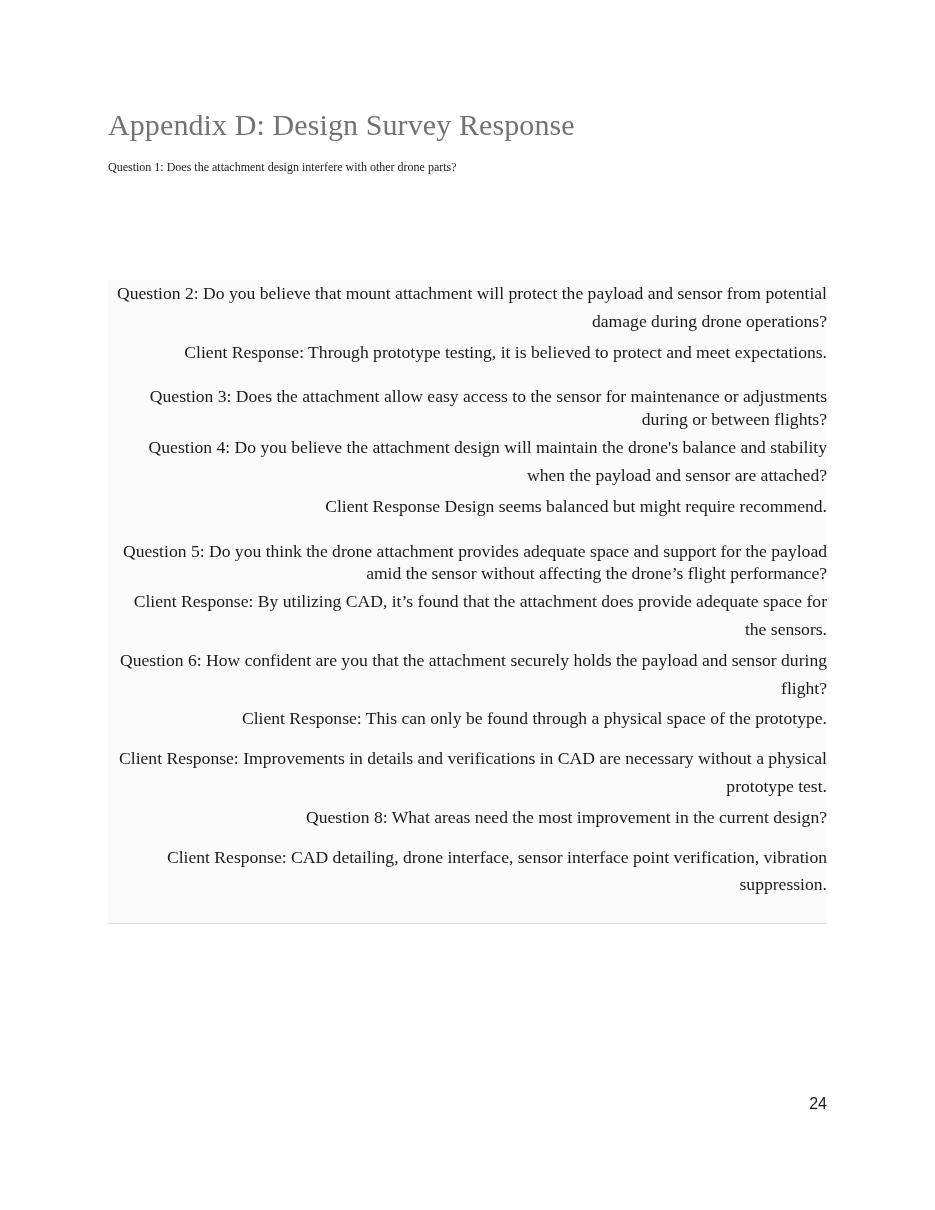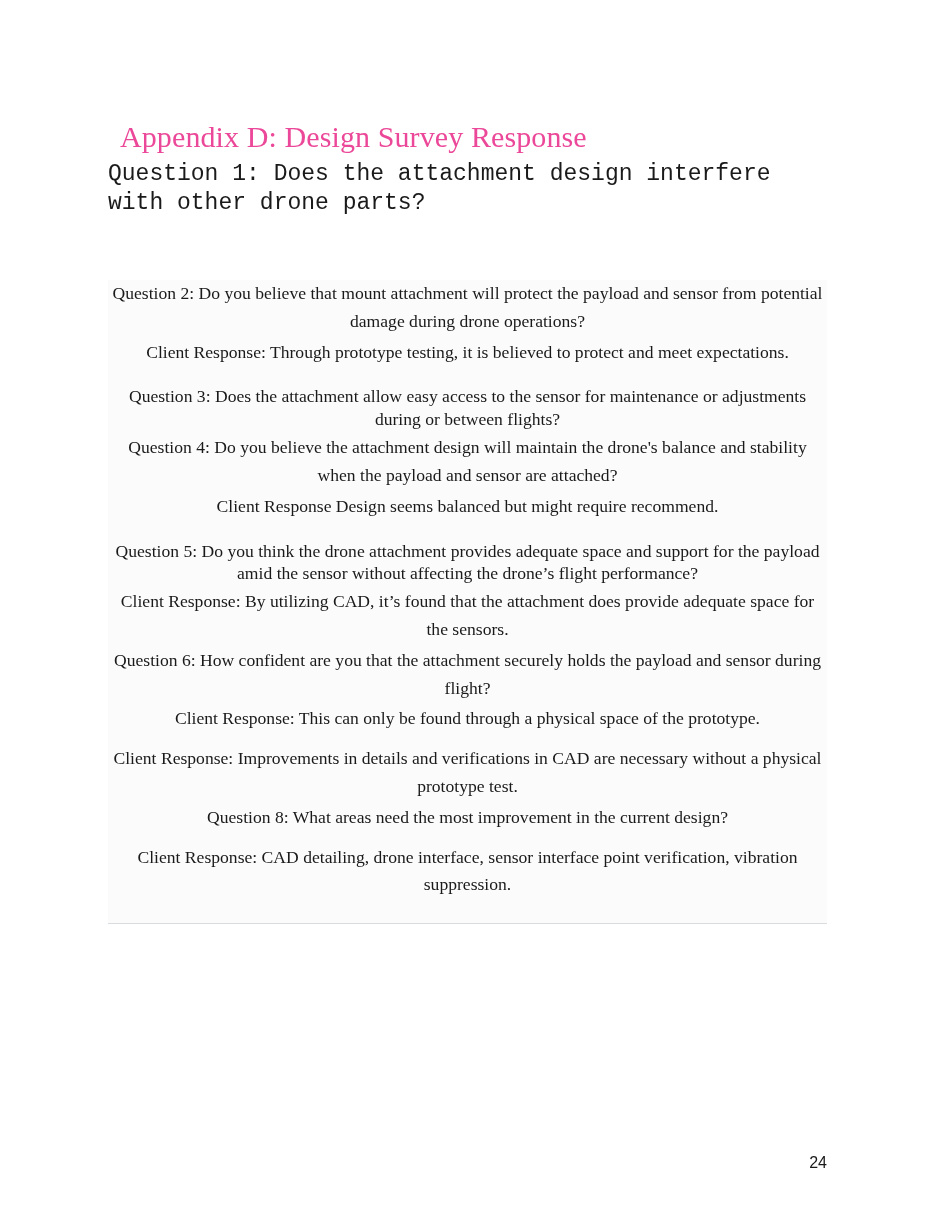--- a/index.html
+++ b/index.html
@@ -14,78 +14,77 @@
   .page {
     position: relative;
     width: 935px;
     height: 1210px;
     background: #ffffff;
     overflow: hidden;
     box-sizing: border-box;
   }
 
   .doc-title {
-    margin: 12px;
+    margin: 0;
     padding: 0;
     position: absolute;
     left: 108px;
     top: 108px;
     width: 719px;
     font-family: "Liberation Serif", "DejaVu Serif", serif;
     font-size: 30px;
     font-weight: 400;
     line-height: 1.15;
-    color: #ec4899;
+    color: #737373;
     letter-spacing: 0.1px;
   }
 
   
   .intro-block {
     position: absolute;
     left: 108px;
     top: 160px;
     width: 719px;
   }
   .intro-block p {
     margin: 0 0 12px 0;
-    font-size: 23px;
+    font-size: 12px;
     line-height: 1.28;
     color: #1a1a1a;
     text-align: left;
-    font-family: Liberation Mono, monospace;
   }
 
   
   .survey-block {
     position: absolute;
     left: 108px;
     top: 280px;
     width: 719px;
     background: #fbfbfc;
     border-bottom: 1px solid #d9dde0;
     padding: 0 0 24px 0;
     box-sizing: content-box;
   }
   .survey-block p {
     margin: 0;
     font-size: 17.6px;
     color: #1a1a1a;
-    text-align: center;
+    text-align: right;
   }
   
   .ln-loose { line-height: 1.58; }
   .ln-tight { line-height: 1.30; }
   .gap-lg { margin-top: 19px !important; }
   .gap-md { margin-top: 12px !important; }
   .gap-sm { margin-top: 3px !important; }
 
   .page-number {
     position: absolute;
     right: 108px;
-    top: 1155px;
+    top: 1096px;
     font-family: "Liberation Sans", "DejaVu Sans", sans-serif;
     font-size: 16px;
     color: #1a1a1a;
     line-height: 1;
   }
 </style>
 </head>
 <body>
 
 <div class="page">

